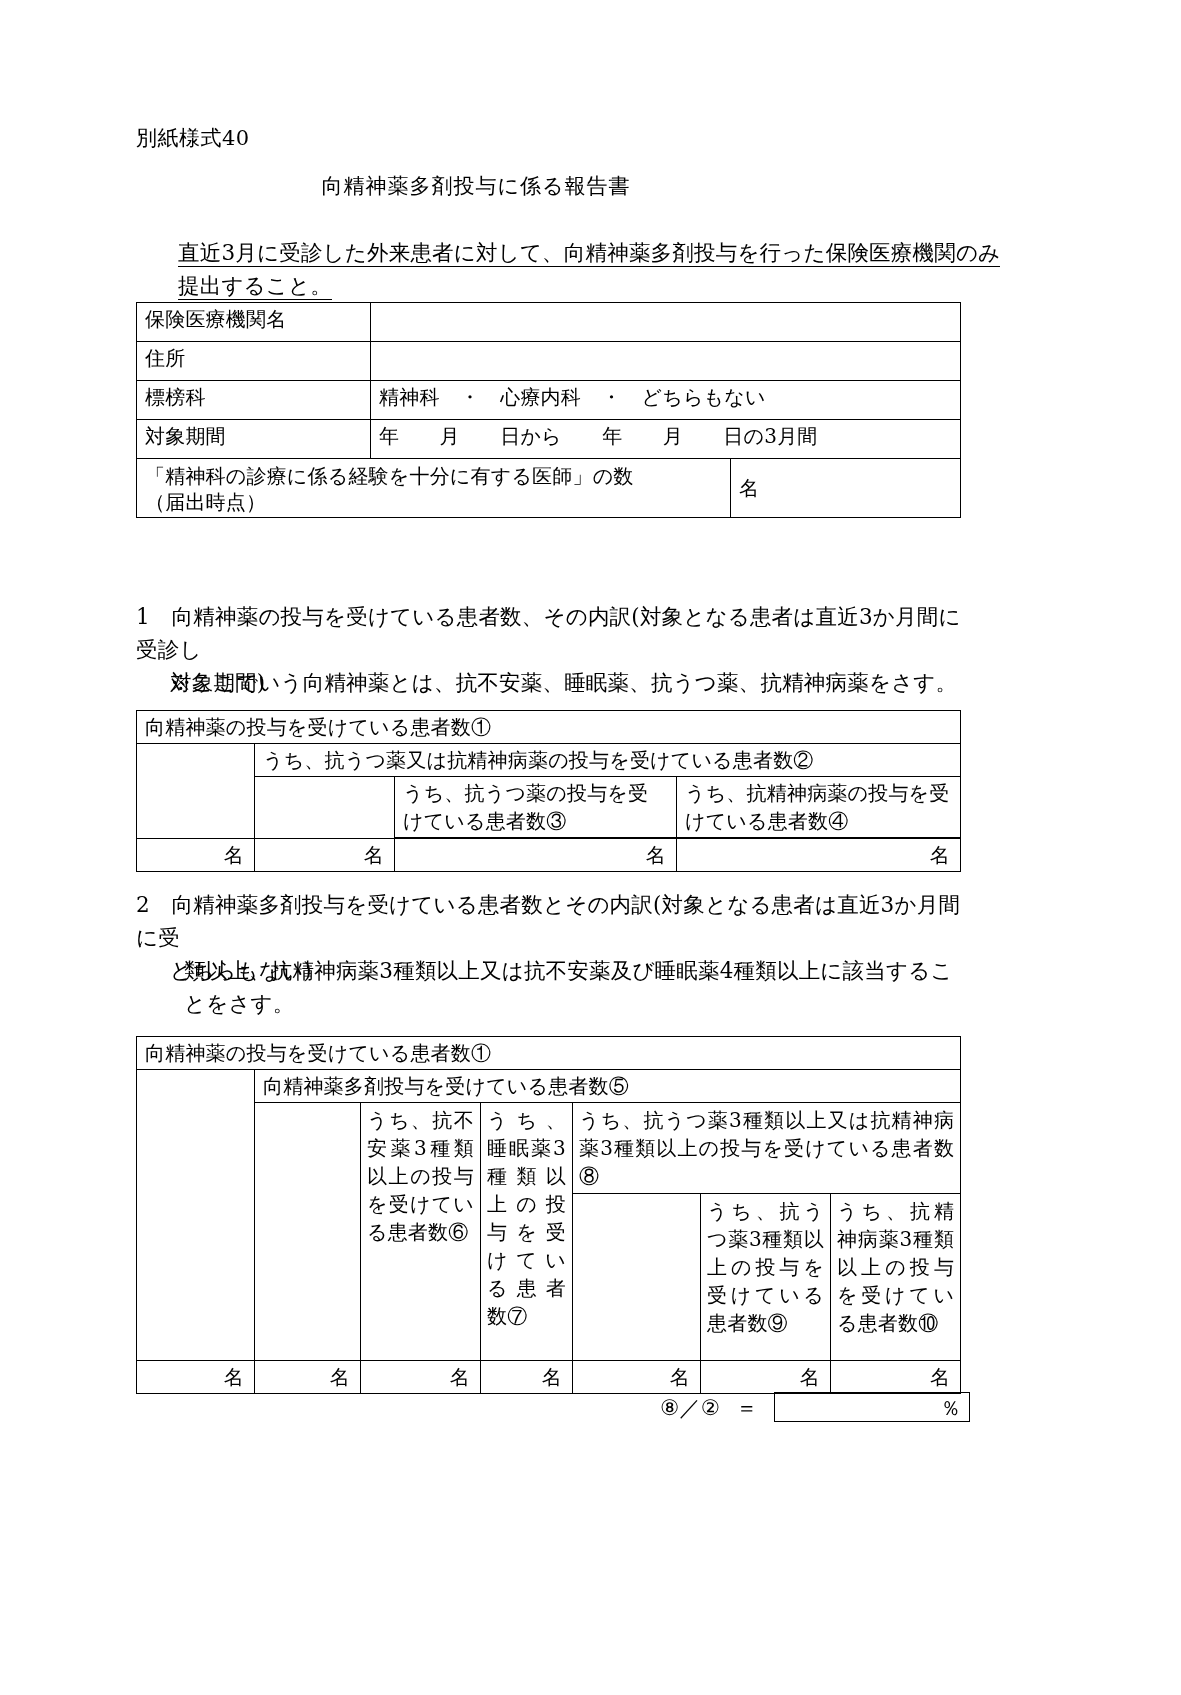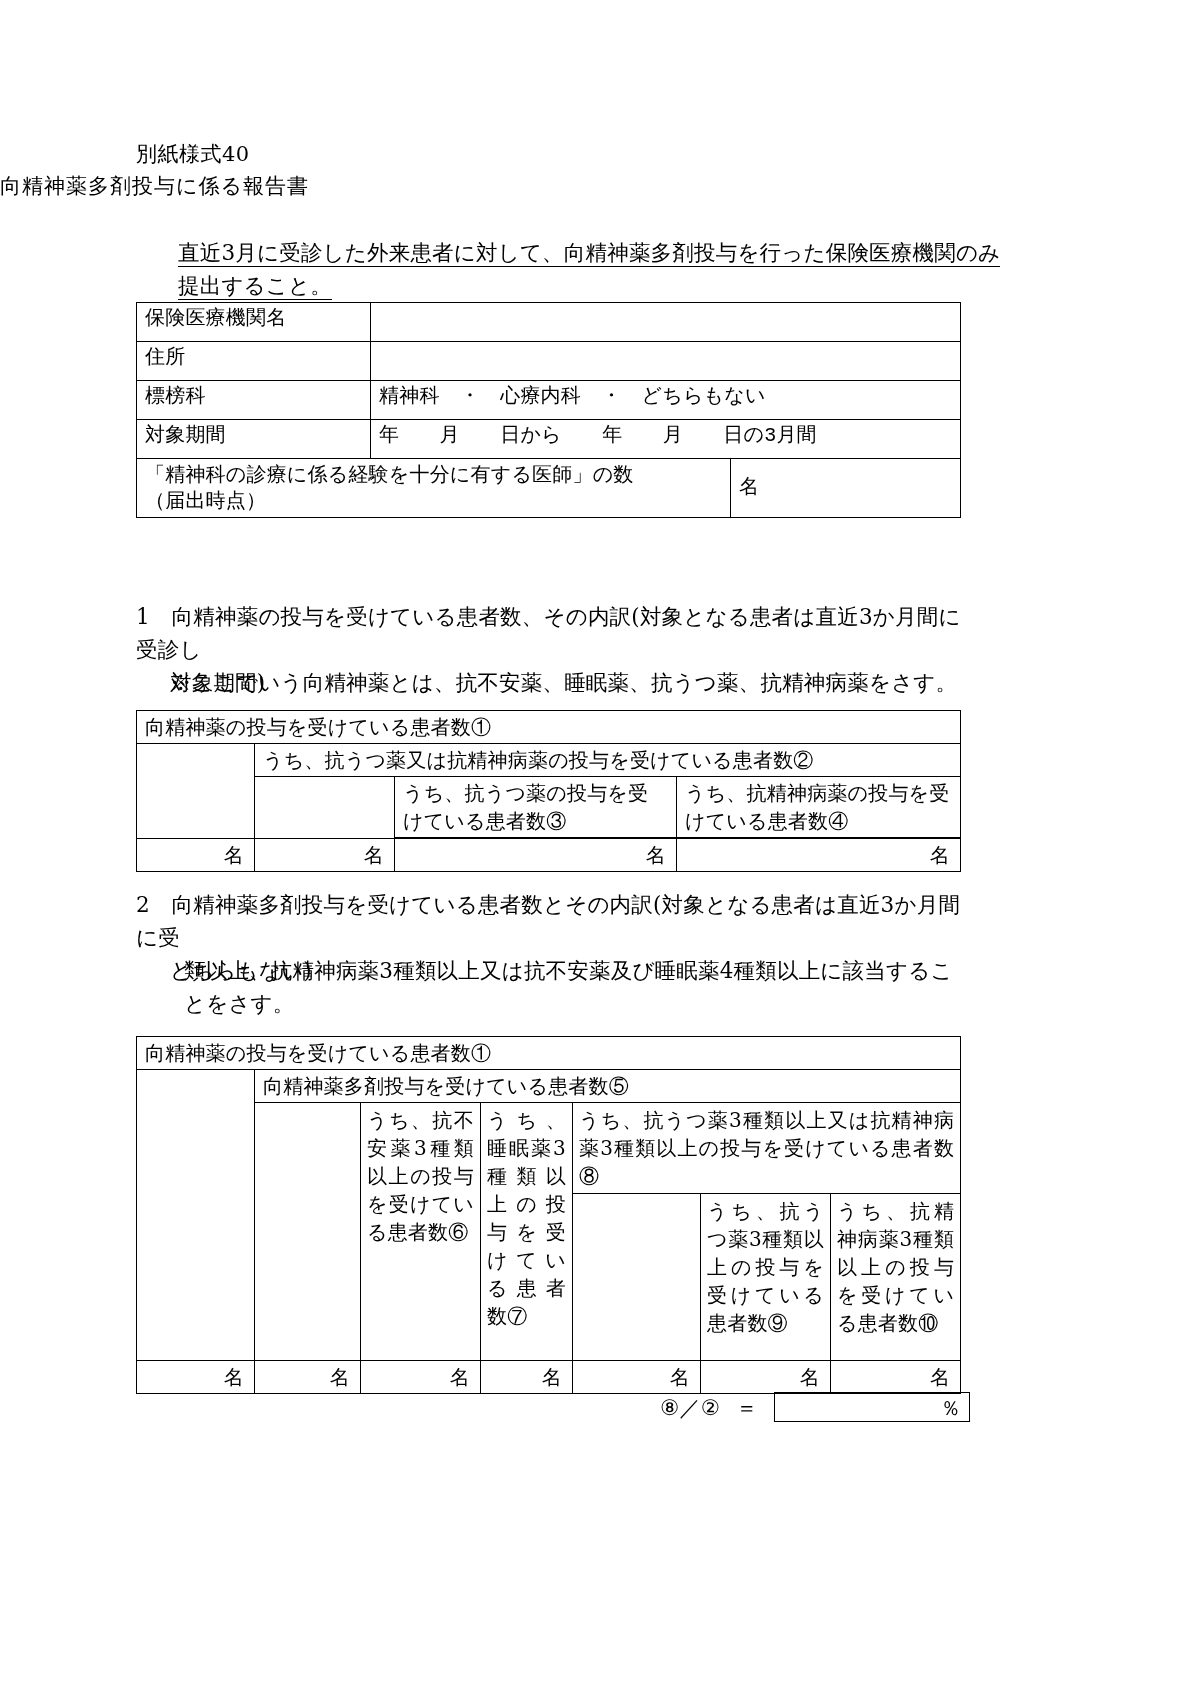--- a/index.html
+++ b/index.html
@@ -19,31 +19,31 @@
     position: absolute;
     left: 0; top: 0;
     width: 1181px;
     height: 1695px;
   }
 
   
   .form-no {
     position: absolute;
     left: 136px;
-    top: 140px;
+    top: 124px;
     font-size: 21px;
     letter-spacing: 0.5px;
     white-space: nowrap;
   }
   .doc-title {
     position: absolute;
     left: 0;
     top: 172px;
     width: 952px;
-    text-align: left;
+    text-align: center;
     font-size: 21px;
     letter-spacing: 1px;
   }
   .intro {
     position: absolute;
     left: 136px;
     top: 236px;
     width: 828px;
     font-size: 21.5px;
     line-height: 33px;
@@ -69,21 +69,20 @@
     vertical-align: top;
     line-height: 28px;
     letter-spacing: 0.2px;
   }
 
   
   #tableA {
     left: 136px;
     top: 302px;
     width: 824px;
-    font-family: Liberation Mono, monospace;
   }
   #tableA td {
     height: 34px;
   }
   #tableA td.lbl { width: 234px; }
   #tableA td.ctr { text-align: left; }
   #tableA td.tall { line-height: 26px; padding-top: 4px; }
 
   
   .sec {

